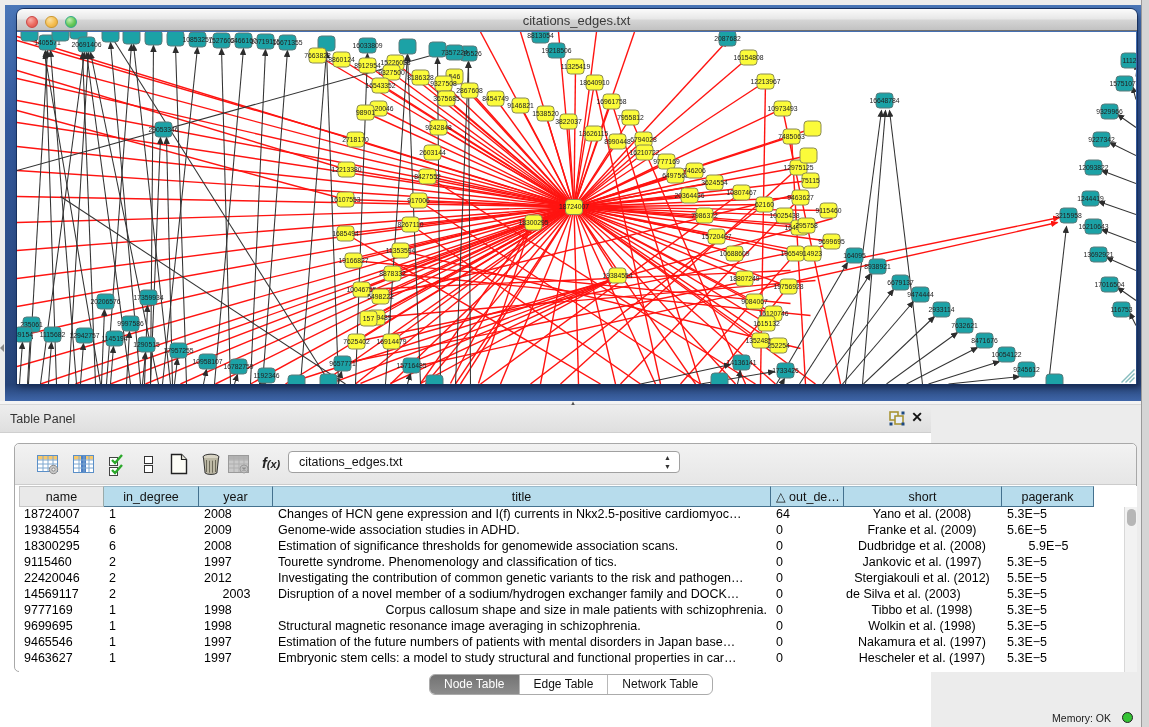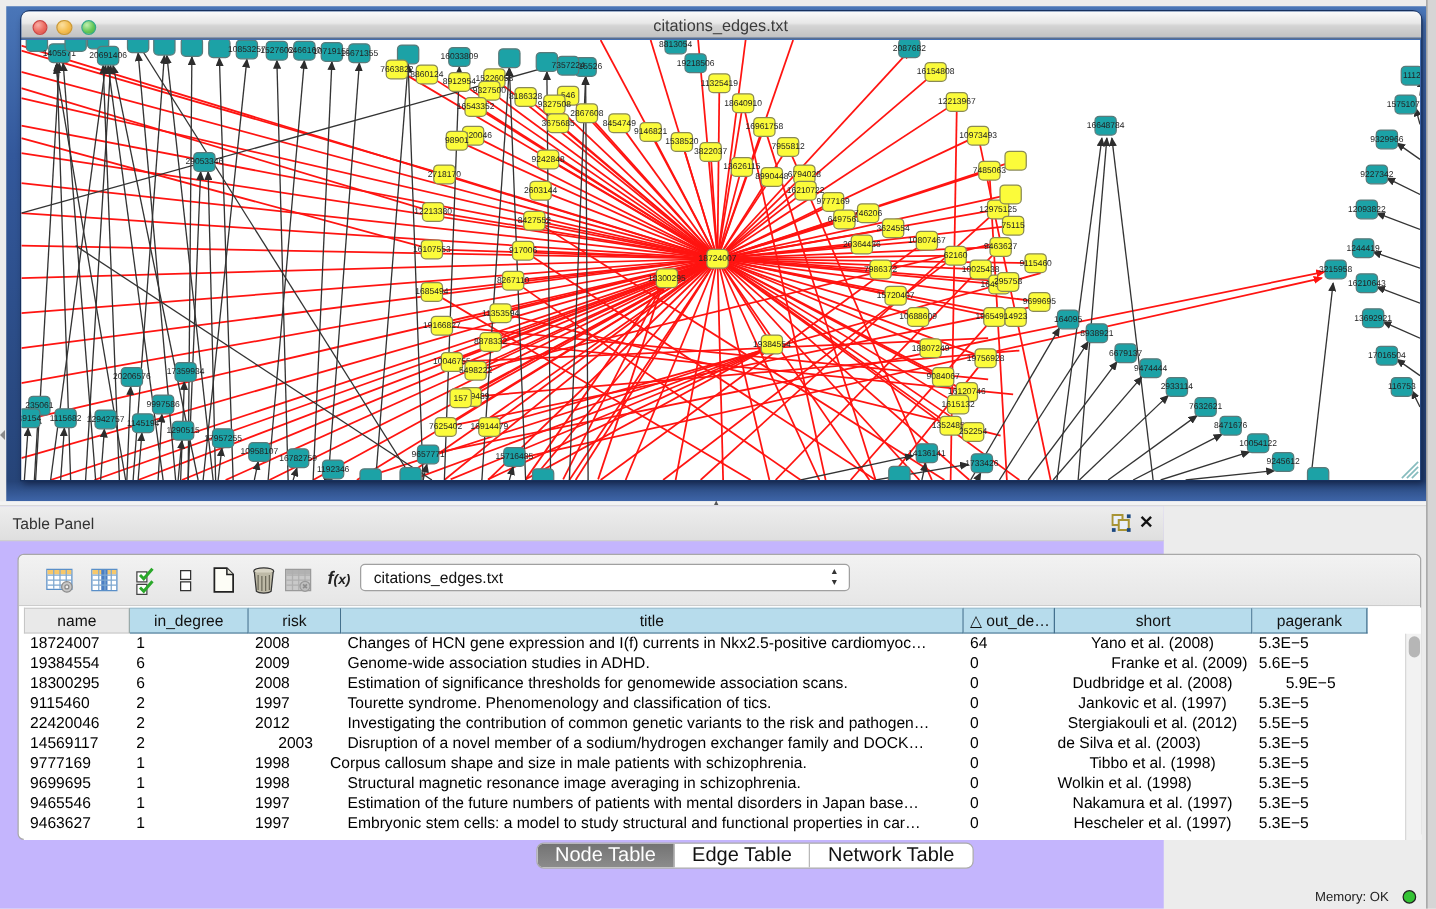--- a/index.html
+++ b/index.html
@@ -15,21 +15,21 @@
 #titlebar .tl {position:absolute;top:7px;width:12.5px;height:12.5px;border-radius:50%}
 #title {position:absolute;width:100%;text-align:center;top:4px;font-size:13px;color:#3a3a3a}
 #canvas {position:absolute;left:0;top:23px;width:1119px;height:352px;background:#fff;overflow:hidden}
 svg .r {stroke:#FF1411;stroke-width:1.4}
 svg .k {stroke:#333;stroke-width:1.05}
 svg .nl {font-size:6.8px;fill:#222;text-anchor:middle;font-family:"Liberation Sans",sans-serif}
 
 #split {position:absolute;left:0;top:400.5px;width:1149px;height:4.5px;background:#F4F4F4;border-bottom:1px solid #D8D8D8}
 #split .grab {position:absolute;left:567px;top:0px;width:12px;height:4px;color:#555;font-size:7px;line-height:4px;text-align:center}
 
-#panel {position:absolute;left:0px;top:405px;width:931px;height:322px;background:#c4b5fd}
+#panel {position:absolute;left:0px;top:405px;width:931px;height:322px;background:#ffffff}
 #phead {position:absolute;left:0;top:0;width:100%;height:28px;background:linear-gradient(#EDEDED,#DFDFDF);border-bottom:1px solid #CFCFCF}
 #phead .t {position:absolute;left:10px;top:7px;font-size:12.5px;color:#333}
 #float-ic {position:absolute;right:26px;top:6px}
 #close-ic {position:absolute;right:8px;top:6px;font-size:14px;font-weight:bold;color:#111;line-height:13px}
 #container {position:absolute;left:14px;top:38px;width:1123px;height:229px;background:#fff;
  border:1px solid #A8A8A8;border-radius:5px}
 #toolbar {position:absolute;left:0;top:0;width:100%;height:41px;background:linear-gradient(#F2F2F2,#E6E6E6);border-bottom:1px solid #CCC;border-radius:5px 5px 0 0}
 .ticon {position:absolute;top:8px;width:24px;height:24px}
 .fx {position:absolute;left:247px;top:11px;font-size:14.5px;font-style:italic;font-weight:bold;color:#222}
 .fx i {font-size:11px}
@@ -43,21 +43,21 @@
  text-align:center;font-size:12.5px;color:#111;line-height:20px}
 .hc.gray {background:#E9E9E9;border:1px solid #C6C6C6;border-right:1px solid #9aa}
 .hc.leftal {text-align:left;padding-left:5px}
 .tbody {position:absolute;left:0;top:21px;width:1105px;height:160px;background:#fff;}
 .row {position:absolute;left:0;width:100%;height:16px}
 .rc {position:absolute;top:0;height:16px;font-size:12.5px;color:#000;line-height:15px;white-space:nowrap;overflow:hidden}
 #vscroll {position:absolute;left:1105px;top:21px;width:13px;height:165px;background:#F2F2F2;border-left:1px solid #D8D8D8}
 #vthumb {position:absolute;left:2px;top:2px;width:9px;height:17px;background:#B6B6B6;border-radius:5px}
 
 #tabs {position:absolute;left:429px;top:269px;height:21px;display:flex;border:1px solid #ABABAB;border-radius:6px;overflow:hidden;background:#fff}
-.tab {font-size:16px;color:#111;line-height:19px;padding:0 14px}
+.tab {font-size:12px;color:#111;line-height:19px;padding:0 14px}
 .tab.sel {background:linear-gradient(#737373,#8C8C8C);color:#fff}
 .tab + .tab {border-left:1px solid #B8B8B8}
 
 #status {position:absolute;left:0;top:295px;width:1141px;height:27px}
 #mem {position:absolute;right:30px;top:12px;font-size:10.5px;color:#222}
 #memdot {position:absolute;right:8px;top:12px;width:11px;height:11px;border-radius:50%;background:#35C335;border:1px solid #222}
 
 #redge {position:absolute;right:0;top:0;width:8px;height:727px;background:#D5D5D5;border-left:1.5px solid #9a9a9a}
 </style></head>
 <body>
@@ -656,21 +656,21 @@
 <circle cx="17" cy="17" r="4" fill="#BFBFBF" stroke="#9a9a9a"></circle>
 <path d="M15.5 15.5 l3 3 M18.5 15.5 l-3 3" stroke="#8d8d8d" stroke-width="1.4"></path>
 </svg></div>
 <div class="fx">f<i>(x)</i></div>
 <div id="combo">citations_edges.txt<span class="ar">▲<br>▼</span></div>
         </div>
     <div id="tablewrap">
 <div class="thead">
             <div class="hc gray" style="left:0px;width:85px">name</div>
             <div class="hc" style="left:85px;width:95px">in_degree</div>
-            <div class="hc" style="left:180px;width:74px">risk</div>
+            <div class="hc" style="left:180px;width:74px">year</div>
             <div class="hc" style="left:254px;width:498px">title</div>
             <div class="hc leftal" style="left:752px;width:73px">△ out_de…</div>
             <div class="hc" style="left:825px;width:158px">short</div>
             <div class="hc" style="left:983px;width:92px">pagerank</div>
           </div>
 <div class="tbody">
             <div class="row" style="top:0px">
               <div class="rc" style="left:0px;width:81px;text-align:left;padding-left:5px">18724007</div>
               <div class="rc" style="left:85px;width:91px;text-align:left;padding-left:5px">1</div>
               <div class="rc" style="left:180px;width:70px;text-align:left;padding-left:5px">2008</div>
@@ -678,21 +678,21 @@
               <div class="rc" style="left:752px;width:69px;text-align:left;padding-left:5px">64</div>
               <div class="rc" style="left:825px;width:154px;text-align:center;padding-left:2px">Yano et al. (2008)</div>
               <div class="rc" style="left:983px;width:88px;text-align:left;padding-left:5px">5.3E−5</div>
             </div>
             <div class="row" style="top:16px">
               <div class="rc" style="left:0px;width:81px;text-align:left;padding-left:5px">19384554</div>
               <div class="rc" style="left:85px;width:91px;text-align:left;padding-left:5px">6</div>
               <div class="rc" style="left:180px;width:70px;text-align:left;padding-left:5px">2009</div>
               <div class="rc" style="left:254px;width:494px;text-align:left;padding-left:5px">Genome‑wide association studies in ADHD.</div>
               <div class="rc" style="left:752px;width:69px;text-align:left;padding-left:5px">0</div>
-              <div class="rc" style="left:825px;width:154px;text-align:right;padding-left:2px">Franke et al. (2009)</div>
+              <div class="rc" style="left:825px;width:154px;text-align:center;padding-left:2px">Franke et al. (2009)</div>
               <div class="rc" style="left:983px;width:88px;text-align:left;padding-left:5px">5.6E−5</div>
             </div>
             <div class="row" style="top:32px">
               <div class="rc" style="left:0px;width:81px;text-align:left;padding-left:5px">18300295</div>
               <div class="rc" style="left:85px;width:91px;text-align:left;padding-left:5px">6</div>
               <div class="rc" style="left:180px;width:70px;text-align:left;padding-left:5px">2008</div>
               <div class="rc" style="left:254px;width:494px;text-align:left;padding-left:5px">Estimation of significance thresholds for genomewide association scans.</div>
               <div class="rc" style="left:752px;width:69px;text-align:left;padding-left:5px">0</div>
               <div class="rc" style="left:825px;width:154px;text-align:center;padding-left:2px">Dudbridge et al. (2008)</div>
               <div class="rc" style="left:983px;width:88px;text-align:center;padding-left:5px">5.9E−5</div>
@@ -721,32 +721,32 @@
               <div class="rc" style="left:180px;width:70px;text-align:center;padding-left:5px">2003</div>
               <div class="rc" style="left:254px;width:494px;text-align:left;padding-left:5px">Disruption of a novel member of a sodium/hydrogen exchanger family and DOCK…</div>
               <div class="rc" style="left:752px;width:69px;text-align:left;padding-left:5px">0</div>
               <div class="rc" style="left:825px;width:154px;text-align:left;padding-left:2px">de Silva et al. (2003)</div>
               <div class="rc" style="left:983px;width:88px;text-align:left;padding-left:5px">5.3E−5</div>
             </div>
             <div class="row" style="top:96px">
               <div class="rc" style="left:0px;width:81px;text-align:left;padding-left:5px">9777169</div>
               <div class="rc" style="left:85px;width:91px;text-align:left;padding-left:5px">1</div>
               <div class="rc" style="left:180px;width:70px;text-align:left;padding-left:5px">1998</div>
-              <div class="rc" style="left:240px;width:494px;text-align:left;padding-left:5px">Corpus callosum shape and size in male patients with schizophrenia.</div>
+              <div class="rc" style="left:254px;width:494px;text-align:right;padding-left:5px">Corpus callosum shape and size in male patients with schizophrenia.</div>
               <div class="rc" style="left:752px;width:69px;text-align:left;padding-left:5px">0</div>
               <div class="rc" style="left:825px;width:154px;text-align:center;padding-left:2px">Tibbo et al. (1998)</div>
               <div class="rc" style="left:983px;width:88px;text-align:left;padding-left:5px">5.3E−5</div>
             </div>
             <div class="row" style="top:112px">
               <div class="rc" style="left:0px;width:81px;text-align:left;padding-left:5px">9699695</div>
               <div class="rc" style="left:85px;width:91px;text-align:left;padding-left:5px">1</div>
               <div class="rc" style="left:180px;width:70px;text-align:left;padding-left:5px">1998</div>
               <div class="rc" style="left:254px;width:494px;text-align:left;padding-left:5px">Structural magnetic resonance image averaging in schizophrenia.</div>
               <div class="rc" style="left:752px;width:69px;text-align:left;padding-left:5px">0</div>
-              <div class="rc" style="left:825px;width:154px;text-align:left;padding-left:2px">Wolkin et al. (1998)</div>
+              <div class="rc" style="left:825px;width:154px;text-align:center;padding-left:2px">Wolkin et al. (1998)</div>
               <div class="rc" style="left:983px;width:88px;text-align:left;padding-left:5px">5.3E−5</div>
             </div>
             <div class="row" style="top:128px">
               <div class="rc" style="left:0px;width:81px;text-align:left;padding-left:5px">9465546</div>
               <div class="rc" style="left:85px;width:91px;text-align:left;padding-left:5px">1</div>
               <div class="rc" style="left:180px;width:70px;text-align:left;padding-left:5px">1997</div>
               <div class="rc" style="left:254px;width:494px;text-align:left;padding-left:5px">Estimation of the future numbers of patients with mental disorders in Japan base…</div>
               <div class="rc" style="left:752px;width:69px;text-align:left;padding-left:5px">0</div>
               <div class="rc" style="left:825px;width:154px;text-align:center;padding-left:2px">Nakamura et al. (1997)</div>
               <div class="rc" style="left:983px;width:88px;text-align:left;padding-left:5px">5.3E−5</div>

